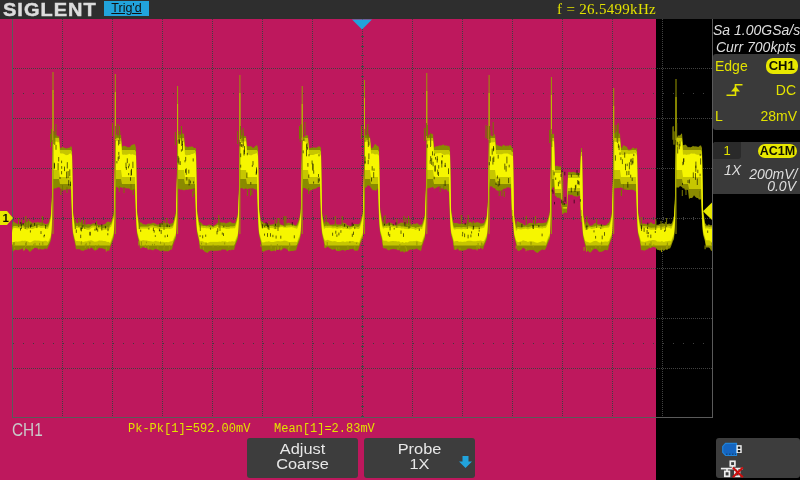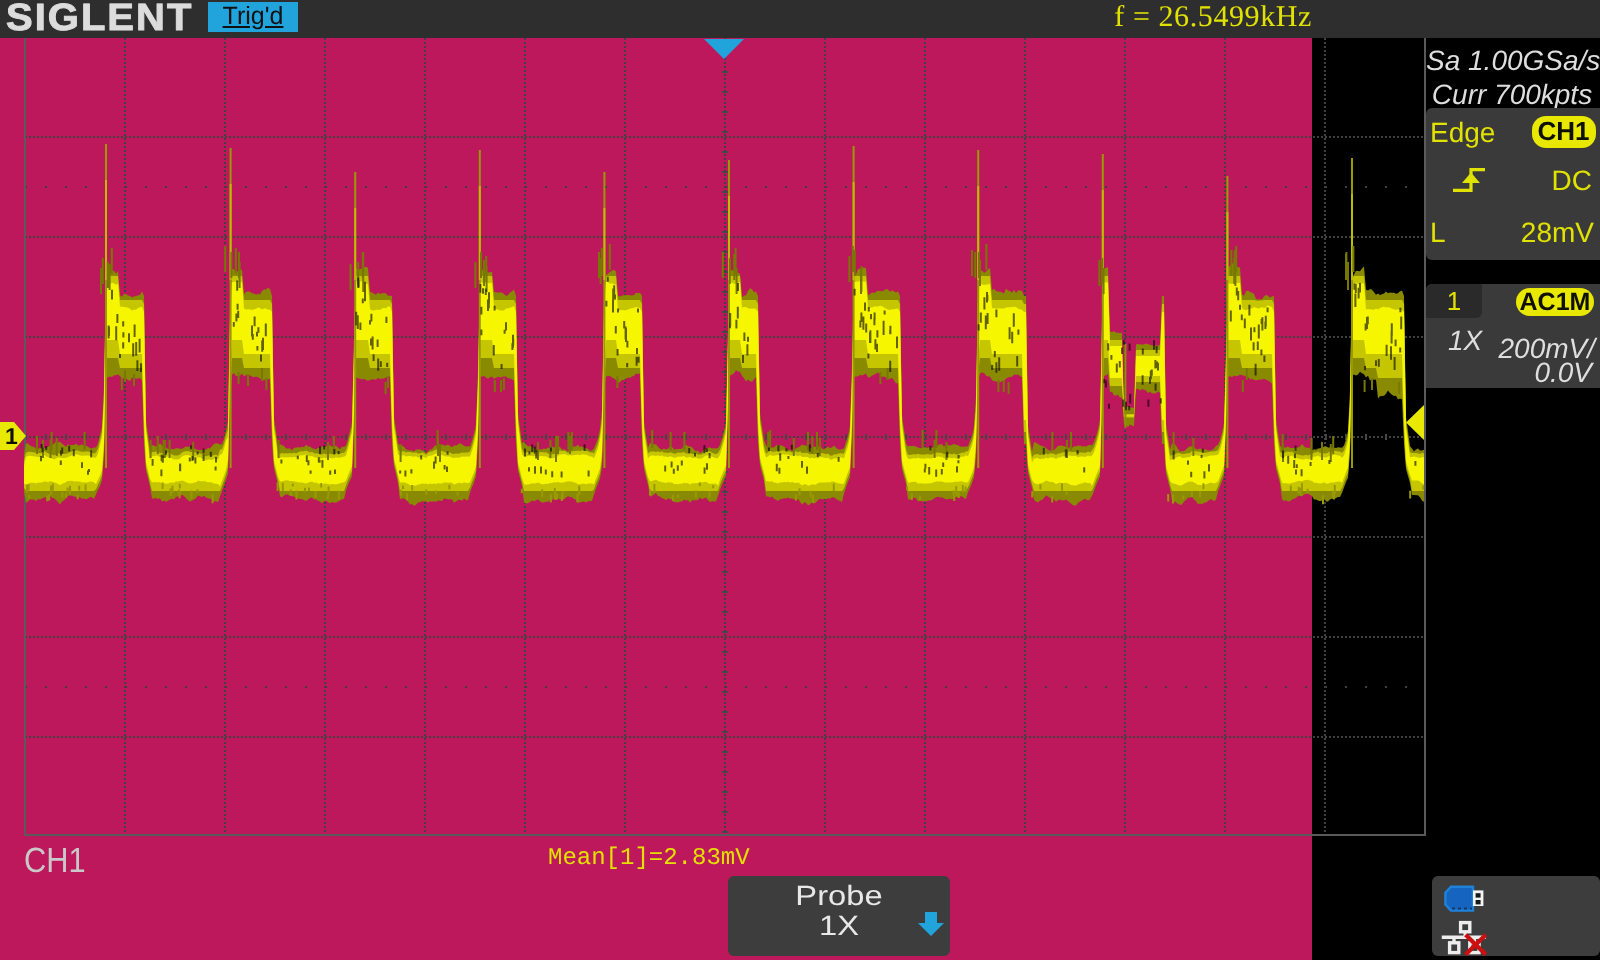--- a/index.html
+++ b/index.html
@@ -110,22 +110,27 @@
 
   <div class="abs" id="chbox">
     <div class="abs" id="chtab">1</div>
     <div class="abs badge" style="left:45px;top:1.5px;width:39px;height:14px;line-height:14px">AC1M</div>
     <div class="abs sidew" style="left:11px;top:20px">1X</div>
     <div class="abs sidew" style="right:2.5px;top:24px">200mV/</div>
     <div class="abs sidew" style="right:4px;top:36px">0.0V</div>
   </div>
 
   <div class="abs" id="ch1lab">CH1</div>
+  <div class="abs meas" style="left:128px">Pk-Pk[1]=592.00mV</div>
   <div class="abs meas" style="left:274px">Mean[1]=2.83mV</div>
 
+  <div class="btn" style="left:246.6px">
+      <div class="l1">Adjust</div>
+      <div class="l2">Coarse</div>
+    </div>
   <div class="btn" style="left:363.9px">
       <div class="l1">Probe</div>
       <div class="l2">1X</div>
     <svg class="abs" style="left:95px;top:18px" width="13" height="12" viewBox="0 0 13 12">
       <polygon points="6.5,12 0,5.5 3.5,5.5 3.5,0 9.5,0 9.5,5.5 13,5.5" fill="#21a3dc"></polygon>
       </svg>
   </div>
   <div class="abs" id="iconbox">
     <svg class="abs" style="left:0;top:0" width="85" height="40" viewBox="0 0 85 40">
       <polygon points="9.5,5.4 20.5,5.4 20.5,17.3 9.5,17.3 6.7,14.3 6.7,8.4" fill="#1565c0" stroke="#1f82d8" stroke-width="1.2"></polygon>

